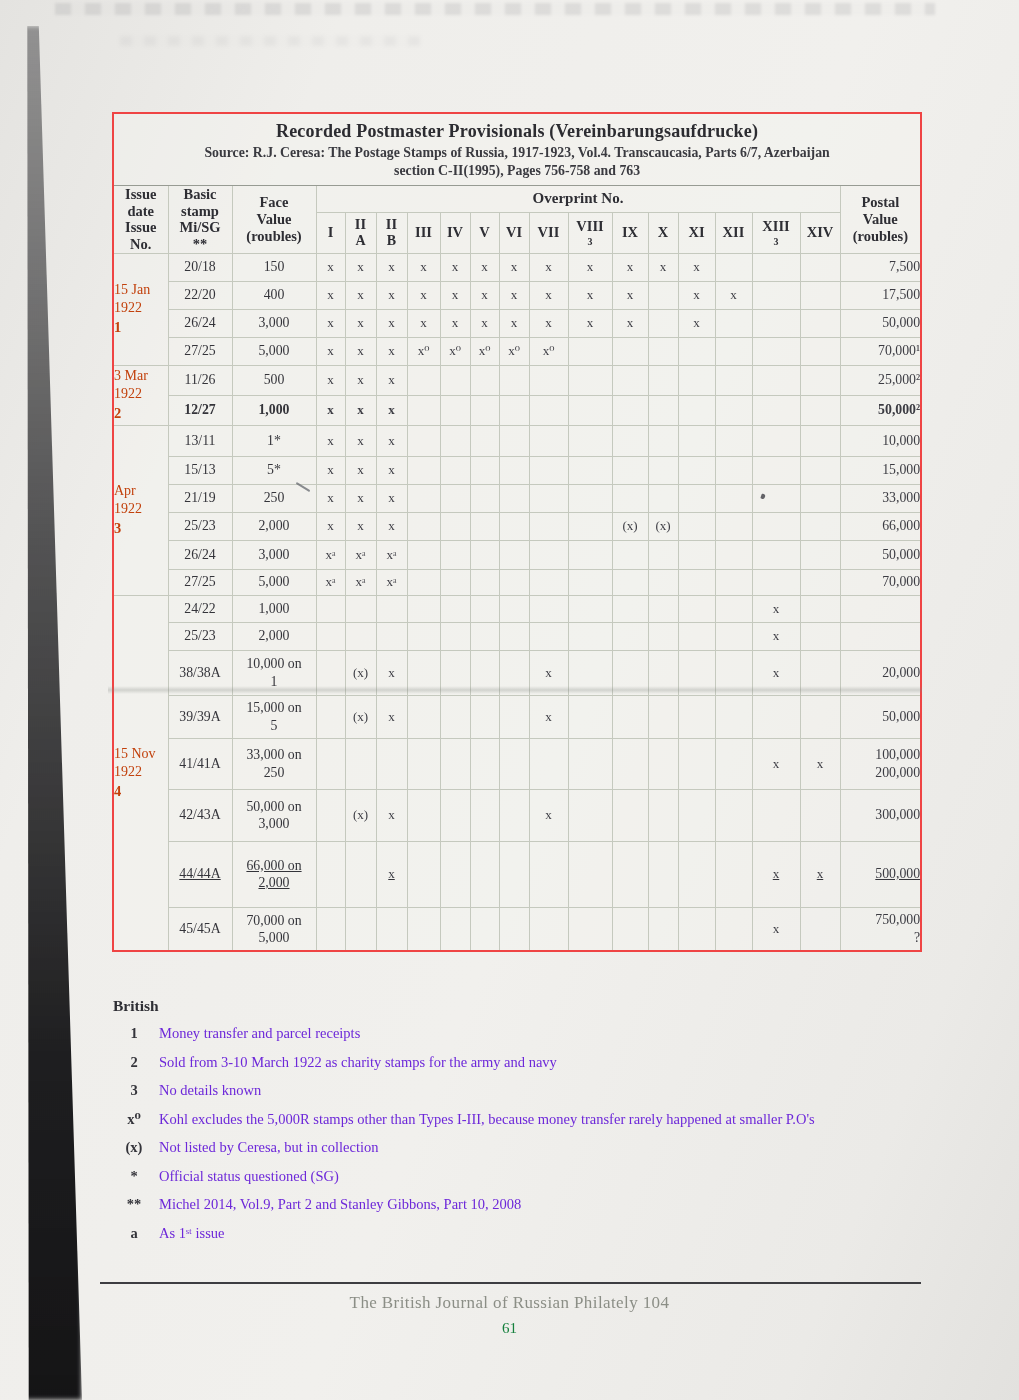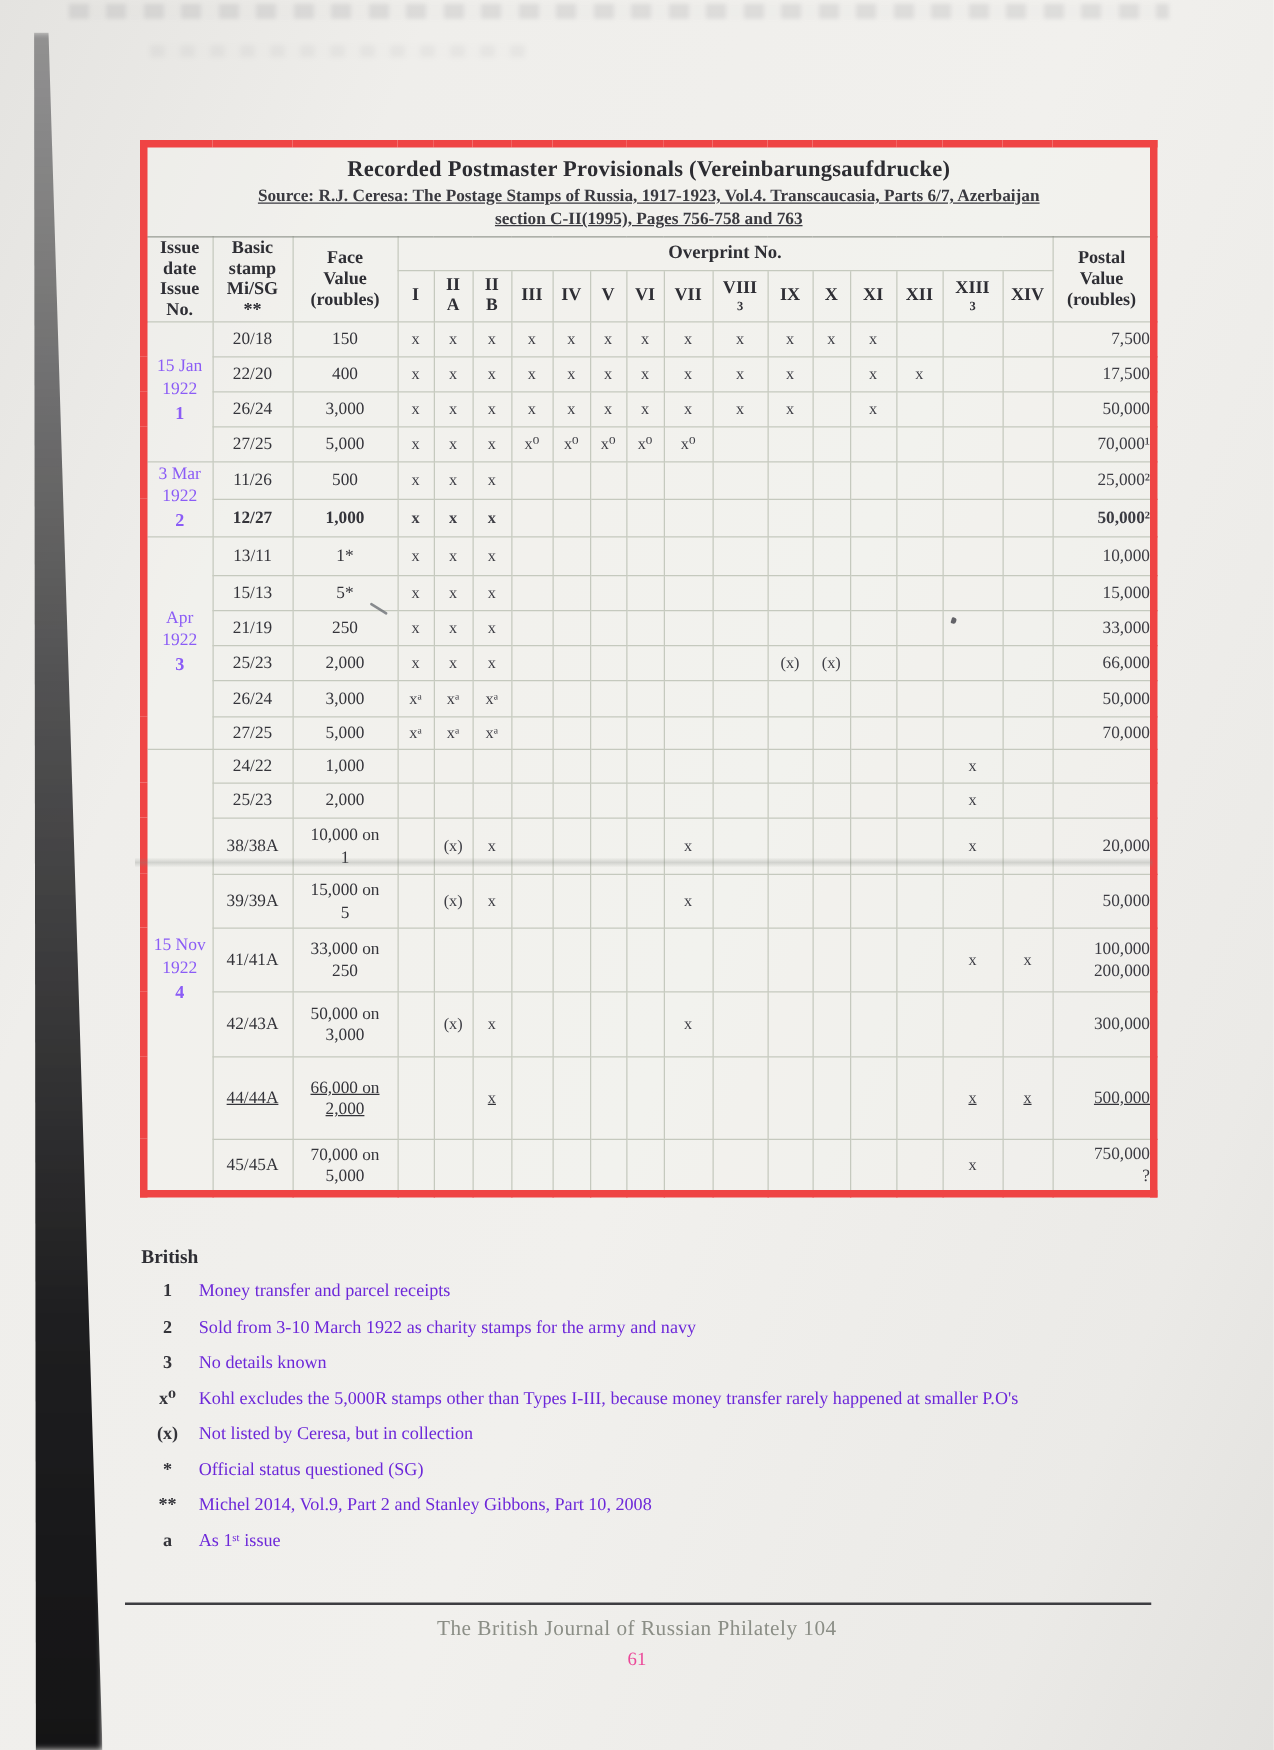--- a/index.html
+++ b/index.html
@@ -24,31 +24,31 @@
   .streak{position:absolute;top:686px;left:108px;width:814px;height:8px;
     background:linear-gradient(to bottom,rgba(125,130,124,0),rgba(125,130,124,.28),rgba(125,130,124,0));}
   .pen-mark{position:absolute;left:295px;top:486px;width:16px;height:2px;background:#6d7076;
     transform:rotate(32deg);border-radius:2px;opacity:.8;}
   .pen-dot{position:absolute;left:761px;top:494px;width:4px;height:5px;background:#4a4a50;
     border-radius:1px 2px 2px 1px;transform:rotate(18deg);opacity:.85;}
 
   
   table.doc{position:absolute;left:112px;top:112px;width:808px;
     border-collapse:collapse;table-layout:fixed;
-    border:6px solid #ef4444;background:rgba(244,243,240,.45);}
+    border:2px solid #ef4444;background:rgba(244,243,240,.45);}
   table.doc th,table.doc td{border:1px solid #c5c9be;padding:0;vertical-align:middle;}
   .title-cell{border-bottom:1px solid #979b93 !important;padding:7px 6px 5px 6px !important;}
   .tbl-title{font-size:18px;font-weight:bold;text-align:center;color:#2c2c31;letter-spacing:.2px;}
-  .tbl-source{font-size:13.8px;text-align:center;color:#3a3a40;line-height:1.3;margin-top:2px;text-decoration:underline;}
+  .tbl-source{font-size:13.8px;text-align:center;color:#3a3a40;line-height:1.3;margin-top:2px;}
   th.ovp-span{font-size:15px;font-weight:bold;height:26px;color:#2e2e34;}
   th.colhead{font-size:14.5px;font-weight:bold;line-height:1.15;white-space:pre-line;color:#2e2e34;}
   th.ovphead{vertical-align:top;padding-top:3px;}
   th .sub{display:block;font-size:14px;font-weight:bold;margin-top:0px;}
   th .note{display:block;font-size:10px;font-weight:bold;margin-top:2px;}
-  td.group{font-size:14px;text-align:center;line-height:1.3;white-space:pre-line;color:#8b5cf6;}
+  td.group{font-size:14px;text-align:left;line-height:1.3;white-space:pre-line;color:#c2410c;}
   td.group .gno{font-weight:bold;font-size:14.5px;margin-top:1px;}
   td.stamp{font-size:13.8px;text-align:center;}
   td.face{font-size:13.8px;text-align:center;white-space:pre-line;line-height:1.25;}
   td.mark{font-size:13px;text-align:center;color:#3e3e45;
     font-family:"Liberation Serif","DejaVu Serif","DejaVu Sans",serif;}
   td.postal{font-size:13.8px;text-align:right;padding-right:9px;white-space:pre-line;line-height:1.3;
     color:#3b3b42;font-family:"Liberation Serif","DejaVu Serif","DejaVu Sans",serif;}
 
   
   .legend{position:absolute;left:113px;top:997px;width:812px;}
@@ -57,21 +57,21 @@
   .legend-sym{width:30px;min-width:30px;text-align:center;font-weight:bold;margin-left:6px;
     font-family:"Liberation Serif","DejaVu Serif","DejaVu Sans",serif;}
   .legend-text{margin-left:10px;color:#6d28d9;
     font-family:"Liberation Serif","DejaVu Serif","DejaVu Sans",serif;}
 
   
   .footer-rule{position:absolute;left:100px;top:1282px;width:821px;height:2px;background:#3d3d41;}
   .footer-journal{position:absolute;left:0;top:1293px;width:1019px;text-align:center;
     font-size:17px;color:#8b8e86;letter-spacing:.4px;}
   .footer-page{position:absolute;left:0;top:1320px;width:1019px;text-align:center;
-    font-size:15px;color:#ec4899;}
+    font-size:15px;color:#15803d;}
 </style>
 </head>
 <body>
 
 <div class="sheet">
 
   <div class="bleed-top"></div>
   <div class="bleed-top2"></div>
   <div class="binding"></div>
 

